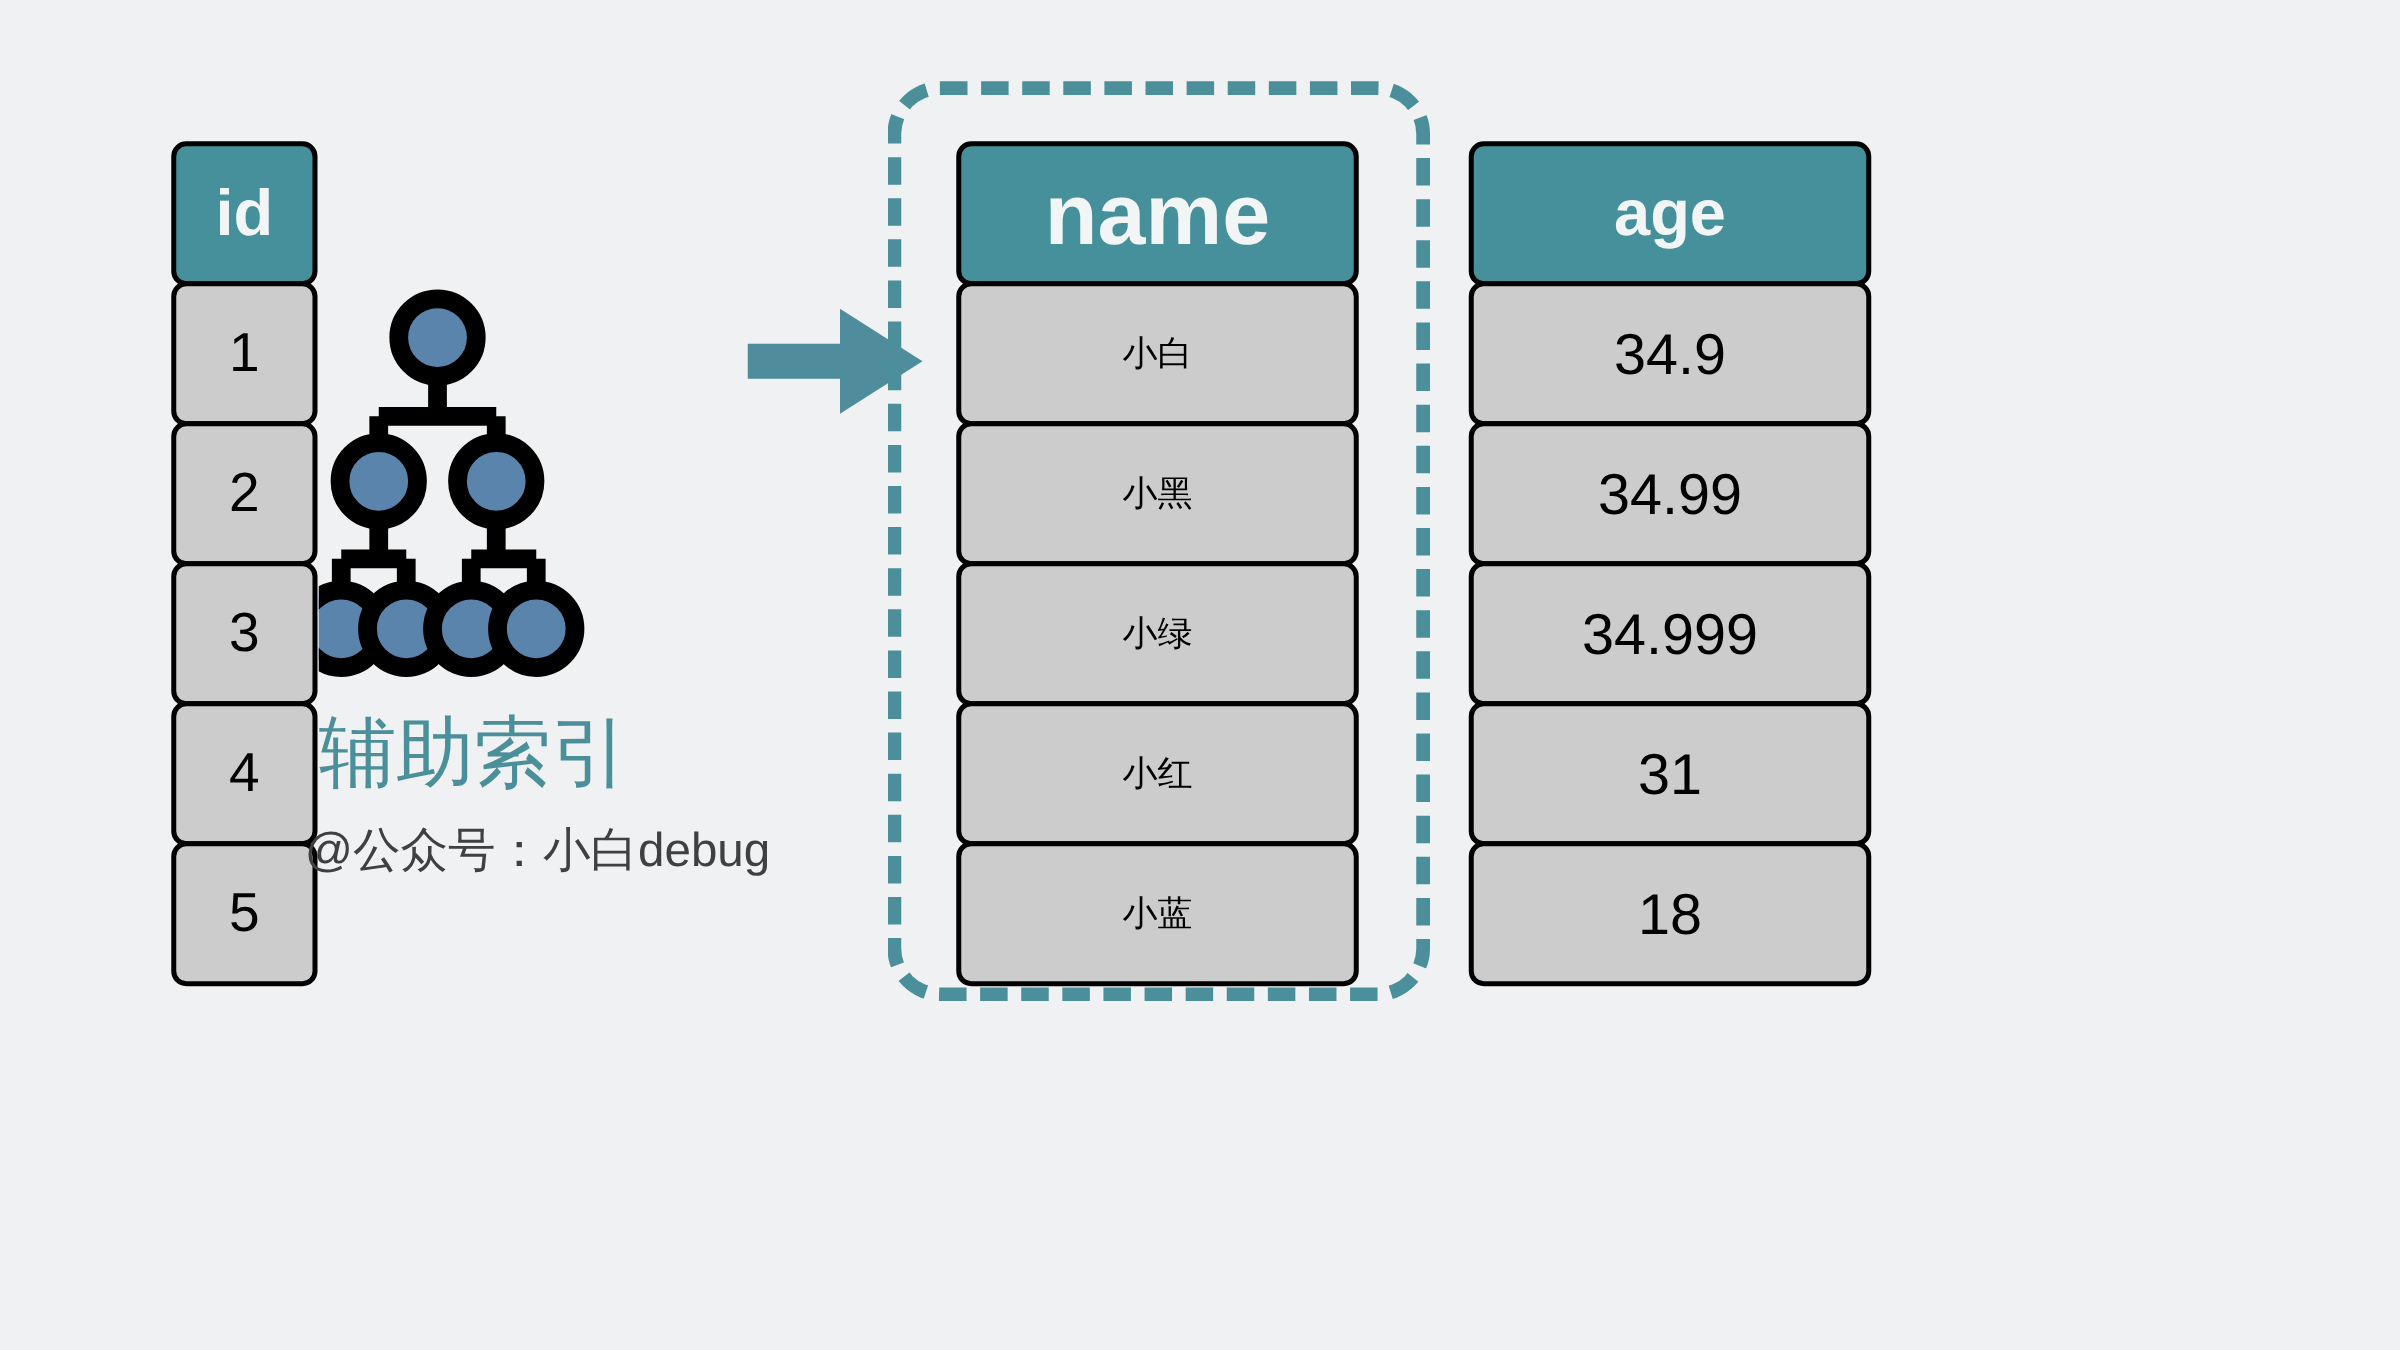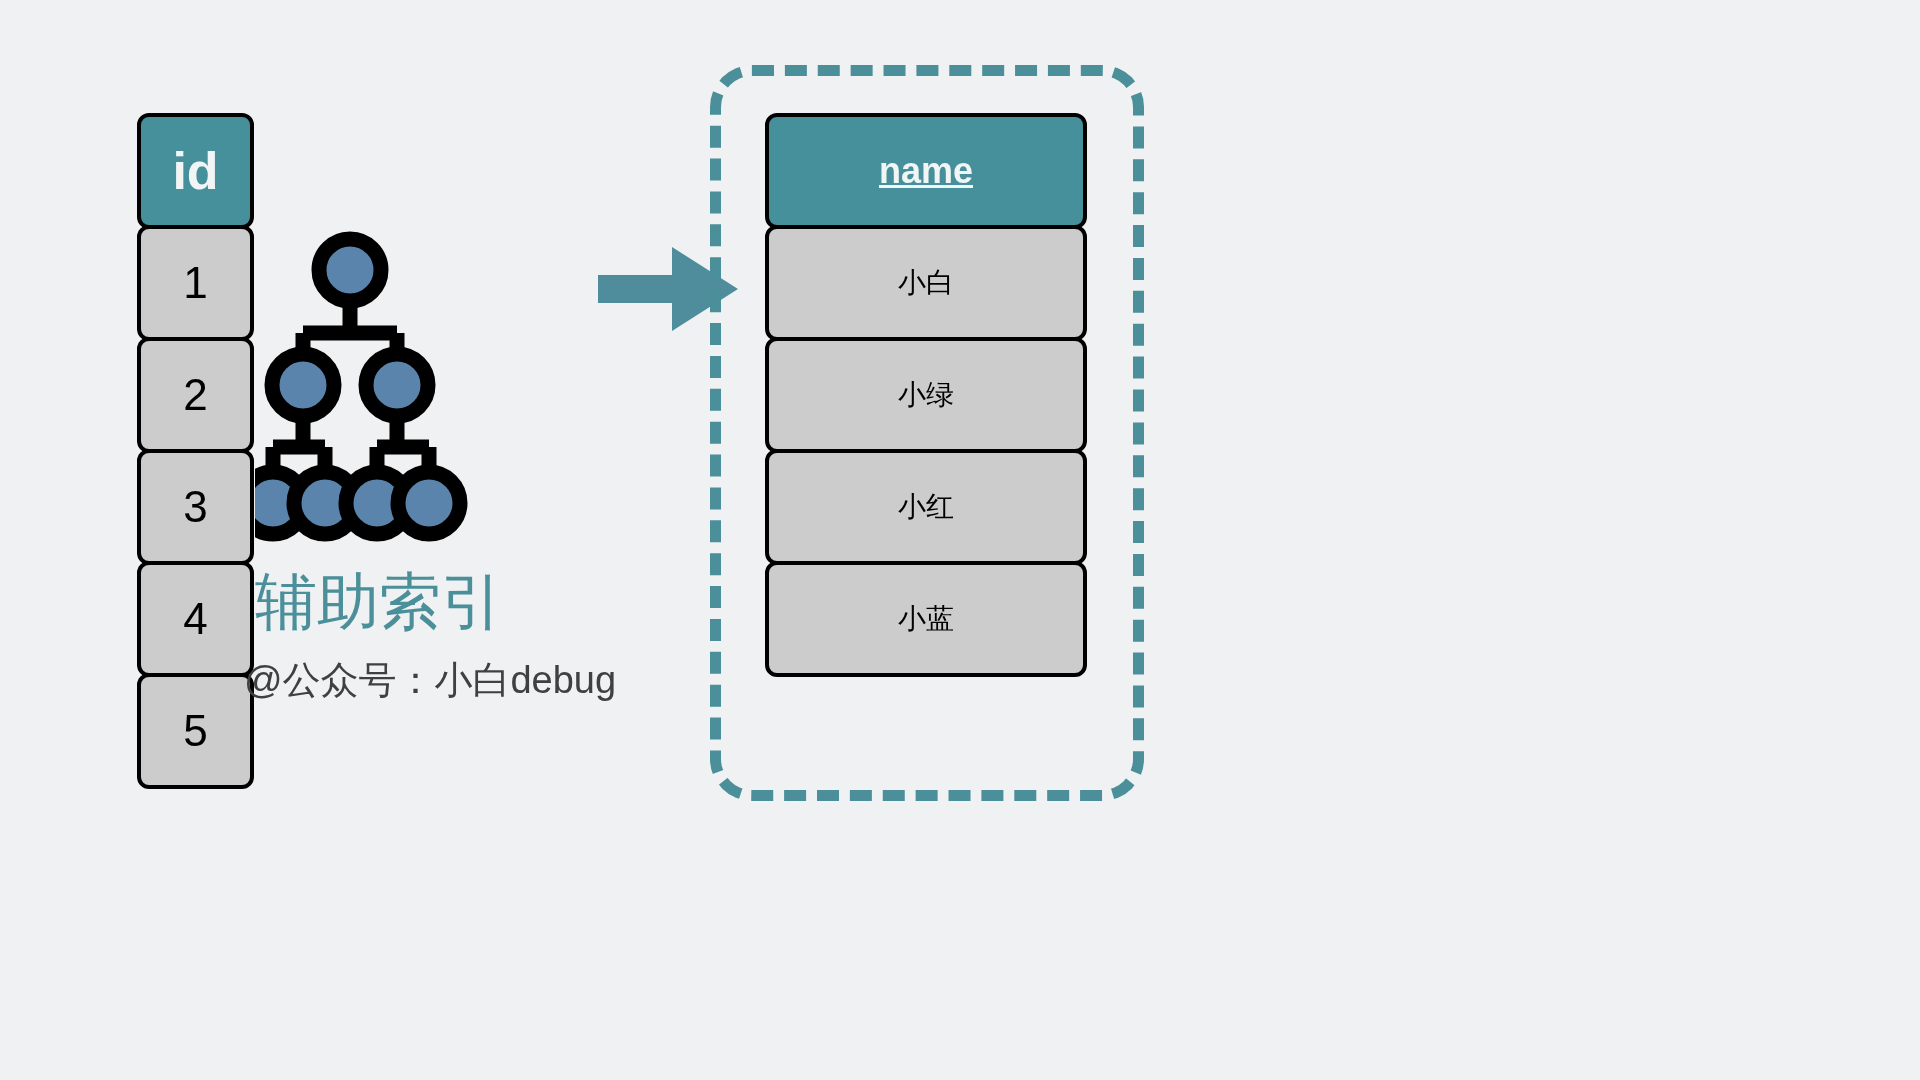--- a/index.html
+++ b/index.html
@@ -44,21 +44,21 @@
   }
 
   
   #id-column { left: 105px; top: 113px; width: 117px; padding-left: 32px; }
   #id-column .cell { height: 116px; font-size: 44px; }
   #id-column .cell.header { font-size: 52px; }
 
   
   #name-column { left: 765px; top: 113px; width: 322px; }
   #name-column .cell { height: 116px; font-size: 28px; }
-  #name-column .cell.header { font-size: 36px; text-decoration: underline; }
+  #name-column .cell.header { font-size: 69px; }
 
   
   #age-column { left: 1175px; top: 113px; width: 322px; }
   #age-column .cell { height: 116px; font-size: 46px; }
   #age-column .cell.header { font-size: 52px; }
 
   
   #dashed-region {
     position: absolute;
     left: 710px;
@@ -163,19 +163,28 @@
     <svg width="142" height="92" viewBox="0 0 142 92">
       <path d="M0 32 L74 32 L74 4 L140 46 L74 88 L74 60 L0 60 Z" fill="#4f8d9c"></path>
     </svg>
   </div>
 
   <div id="dashed-region"></div>
 
   <div class="column" id="name-column">
     <div class="cell header">name</div>
     <div class="cell">小白</div>
+    <div class="cell">小黑</div>
     <div class="cell">小绿</div>
     <div class="cell">小红</div>
     <div class="cell">小蓝</div>
   </div>
 
+  <div class="column" id="age-column">
+    <div class="cell header">age</div>
+    <div class="cell">34.9</div>
+    <div class="cell">34.99</div>
+    <div class="cell">34.999</div>
+    <div class="cell">31</div>
+    <div class="cell">18</div>
+  </div>
 
 </div>
 
 </body></html>

